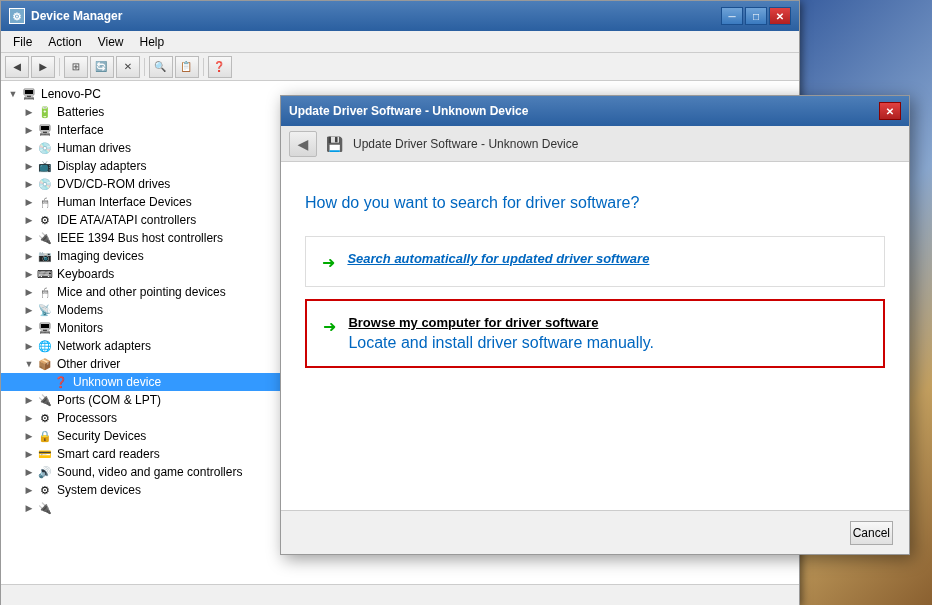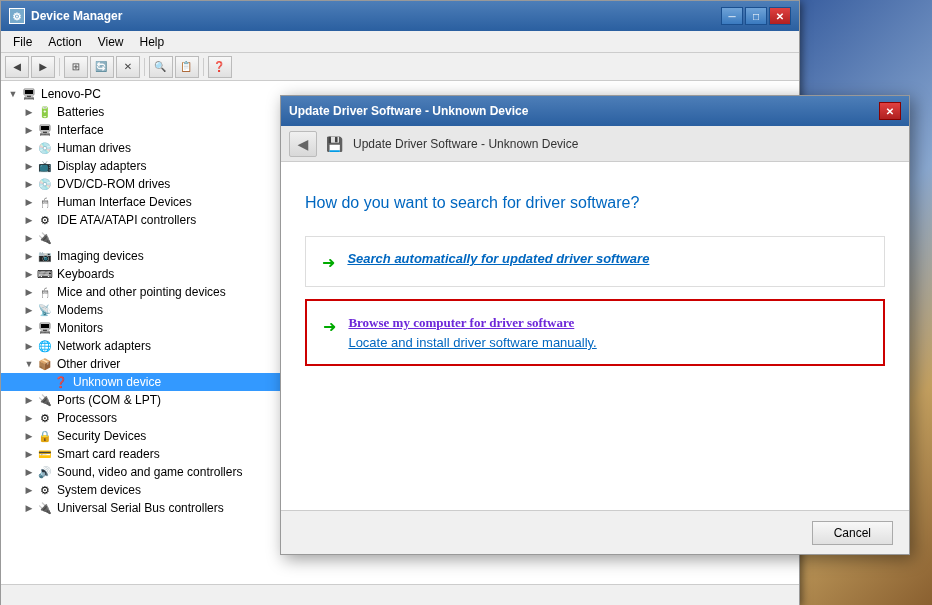--- a/index.html
+++ b/index.html
@@ -301,49 +301,47 @@
     }
 
     .option-desc {
       font-size: 11px;
       color: #333;
       line-height: 1.5;
     }
 
     .option-title-small {
       font-size: 13px;
-      color: #6d28d9;
+      color: #000000;
       font-weight: bold;
       text-decoration: underline;
-      font-family: Liberation Serif, serif;
     }
 
     .option-desc-small {
-      font-size: 13px;
+      font-size: 16px;
       color: #0067c0;
-      text-decoration: underline;
       margin-top: 4px;
     }
 
     .dialog-footer {
       position: absolute;
       bottom: 0;
       right: 0;
       left: 0;
       height: 44px;
       background: #f0f0f0;
       border-top: 1px solid #ccc;
       display: flex;
       align-items: center;
       justify-content: flex-end;
       padding: 0 16px;
     }
 
     .cancel-btn {
-      padding: 4px 21px;
+      padding: 4px 2px;
       background: linear-gradient(to bottom, #f8f8f8, #e0e0e0);
       border: 1px solid #aaa;
       cursor: pointer;
       font-size: 12px;
       color: #000;
     }
 
     
     .desktop-bg {
       position: absolute;
@@ -439,20 +437,21 @@
 
       <div class="tree-item indent1">
         <span class="tree-expander">▶</span>
         <span class="tree-icon">⚙</span>
         <span>IDE ATA/ATAPI controllers</span>
       </div>
 
       <div class="tree-item indent1">
         <span class="tree-expander">▶</span>
         <span class="tree-icon">🔌</span>
+        <span>IEEE 1394 Bus host controllers</span>
       </div>
 
       <div class="tree-item indent1">
         <span class="tree-expander">▶</span>
         <span class="tree-icon">📷</span>
         <span>Imaging devices</span>
       </div>
 
       <div class="tree-item indent1">
         <span class="tree-expander">▶</span>
@@ -528,21 +527,20 @@
 
       <div class="tree-item indent1">
         <span class="tree-expander">▶</span>
         <span class="tree-icon">⚙</span>
         <span>System devices</span>
       </div>
 
       <div class="tree-item indent1">
         <span class="tree-expander">▶</span>
         <span class="tree-icon">🔌</span>
-        <span>Universal Serial Bus controllers</span>
       </div>
 
     </div>
   </div>
 
   <div class="dm-statusbar">
     <span></span>
   </div>
 </div>
 

